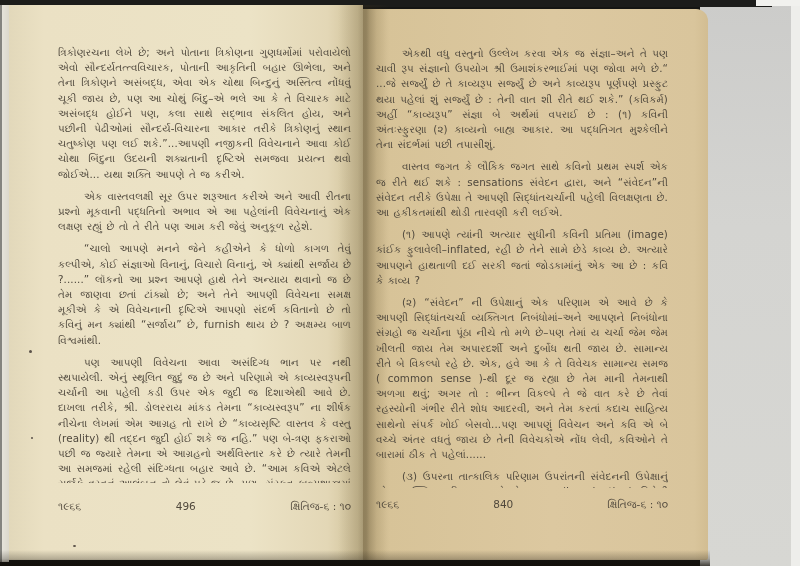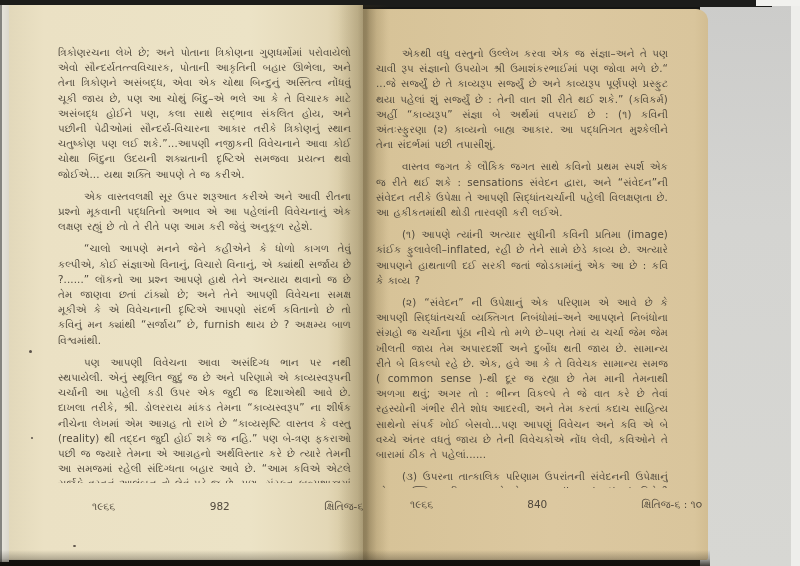--- a/index.html
+++ b/index.html
@@ -23,21 +23,21 @@
     background:linear-gradient(90deg,rgba(76,62,38,0) 0%,rgba(76,62,38,0.16) 38%,rgba(56,45,26,0.30) 54%,rgba(76,62,38,0.10) 74%,rgba(76,62,38,0) 100%);}
   .bottom-shadow{position:absolute;left:0;top:550px;width:710px;height:16px;pointer-events:none;
     background:linear-gradient(180deg,rgba(18,14,8,0) 0%,rgba(18,14,8,0.25) 55%,rgba(18,14,8,0.75) 100%);}
   .text-block{position:absolute;overflow:hidden;color:#4e473c;}
   .text-left{left:49px;top:40px;width:293px;height:438px;}
   .text-right{left:13px;top:37px;width:292px;height:442px;}
   .text-block p{margin:0 0 7px 0;font-size:10.3px;line-height:15.2px;text-align:justify;
     letter-spacing:0.1px;word-spacing:1px;}
   .text-block p.indent{text-indent:26px;}
   .footer{position:absolute;display:flex;justify-content:space-between;align-items:baseline;
-    font-size:10.5px;color:#50483c;margin-left:34px;}
+    font-size:10.5px;color:#50483c;}
   .footer-left-page{left:49px;top:495px;width:293px;}
   .footer-right-page{left:13px;top:489px;width:292px;}
   .speck{position:absolute;border-radius:50%;background:#5a5148;}
 </style>
 </head>
 <body>
 
 <div class="scan">
 
   <div class="scanner-bg"></div>
@@ -48,21 +48,21 @@
 
   <div class="page-left">
     <div class="text-block text-left">
       <p>ત્રિકોણરચના લેખે છે; અને પોતાના ત્રિકોણના ગુણધર્મોમાં પરોવાયેલો એવો સૌન્દર્યતત્ત્વવિચારક, પોતાની આકૃતિની બહાર ઊભેલા, અને તેના ત્રિકોણને અસંબદ્ધ, એવા એક ચોથા બિન્દુનું અસ્તિત્વ નોંધવું ચૂકી જાય છે, પણ આ ચોથું બિંદુ–એ ભલે આ કે તે વિચારક માટે અસંબદ્ધ હોઈને પણ, કલા સાથે સદ્ભાવ સંકલિત હોય, અને પછીની પેઢીઓમાં સૌન્દર્ય-વિચારના આકાર તરીકે ત્રિકોણનું સ્થાન ચતુષ્કોણ પણ લઈ શકે.”...આપણી નજીકની વિવેચનાને આવા કોઈ ચોથા બિંદુના ઉદયની શક્યતાની દૃષ્ટિએ સમજવા પ્રયત્ન થવો જોઈએ... યથા શક્તિ આપણે તે જ કરીએ.</p>
       <p class="indent">એક વાસ્તવલક્ષી સૂર ઉપર શરૂઆત કરીએ અને આવી રીતના પ્રશ્નો મૂકવાની પદ્ધતિનો અભાવ એ આ પહેલાંની વિવેચનાનું એક લક્ષણ રહ્યું છે તો તે રીતે પણ આમ કરી જેવું અનુકૂળ રહેશે.</p>
       <p class="indent">“ચાલો આપણે મનને જેને કહીએને કે ધોળો કાગળ તેવું કલ્પીએ, કોઈ સંજ્ઞાઓ વિનાનું, વિચારો વિનાનું, એ ક્યાંથી સર્જાય છે ?......” લૉકનો આ પ્રશ્ન આપણે હાથે તેને અન્યાય થવાનો જ છે તેમ જાણવા છતાં ટાંક્યો છે; અને તેને આપણી વિવેચના સમક્ષ મૂકીએ કે એ વિવેચનાની દૃષ્ટિએ આપણો સંદર્ભ કવિતાનો છે તો કવિનું મન ક્યાંથી “સર્જાય” છે, furnish થાય છે ? અક્ષમ્ય બાળ વિશ્વમાંથી.</p>
       <p class="indent">પણ આપણી વિવેચના આવા અસંદિગ્ધ ભાન પર નથી સ્થપાયેલી. એનું સ્થૂલિત જુદું જ છે અને પરિણામે એ કાવ્યસ્વરૂપની ચર્ચાની આ પહેલી કડી ઉપર એક જુદી જ દિશાએથી આવે છે. દાખલા તરીકે, શ્રી. ડોલરરાય માંકડ તેમના “કાવ્યસ્વરૂપ” ના શીર્ષક નીચેના લેખમાં એમ આગ્રહ તો રાખે છે “કાવ્યસૃષ્ટિ વાસ્તવ કે વસ્તુ (reality) થી તદ્દન જુદી હોઈ શકે જ નહિ.” પણ બે-ત્રણ ફકરાઓ પછી જ જ્યારે તેમના એ આગ્રહનો અર્થવિસ્તાર કરે છે ત્યારે તેમની આ સમજમાં રહેલી સંદિગ્ધતા બહાર આવે છે. “આમ કવિએ એટલે સર્જકે વસ્તુનું આલંબન તો લેવું પડે જ છે. પણ, સંસ્કૃત કાવ્યશાસ્ત્રમાં plot ના પ્રસિદ્ધ અને ઉત્પાદ્ય નામે બે પ્રકાર સ્વીકારાયા છે.” આપણને સંસ્કૃત કાવ્યશાસ્ત્રમાં plot ના પ્રકાર સાથે કામ નથી, કામ છે શ્રી ડોલરરાય માંકડ ‘reality’ અને ‘plot’ એ બન્ને માટે એક જ શબ્દ “વસ્તુ” વાપરે છે તે સાથે.</p>
     </div>
     <div class="footer footer-left-page">
       <span>૧૯૬૬</span>
-      <span>982</span>
+      <span>496</span>
       <span>ક્ષિતિજ-૬ : ૧૦</span>
     </div>
     <div class="speck" style="left:20px;top:345px;width:3px;height:3px;"></div>
     <div class="speck" style="left:22px;top:432px;width:2px;height:2px;"></div>
     <div class="speck" style="left:64px;top:540px;width:3px;height:2px;"></div>
   </div>
 
   <div class="page-right">
     <div class="text-block text-right">
       <p class="indent">એકથી વધુ વસ્તુનો ઉલ્લેખ કરવા એક જ સંજ્ઞા–અને તે પણ ચાવી રૂપ સંજ્ઞાનો ઉપયોગ શ્રી ઉમાશંકરભાઈમાં પણ જોવા મળે છે.“ ...જે સર્જ્યું છે તે કાવ્યરૂપ સર્જ્યું છે અને કાવ્યરૂપ પૂર્ણપણે પ્રસ્ફુટ થયા પહેલાં શું સર્જ્યું છે : તેની વાત શી રીતે થઈ શકે.” (કવિકર્મ) અહીં “કાવ્યરૂપ” સંજ્ઞા બે અર્થમાં વપરાઈ છે : (૧) કવિની અંતઃસ્ફુરણા (૨) કાવ્યનો બાહ્ય આકાર. આ પદ્ધતિગત મુશ્કેલીને તેના સંદર્ભમાં પછી તપાસીશું.</p>

